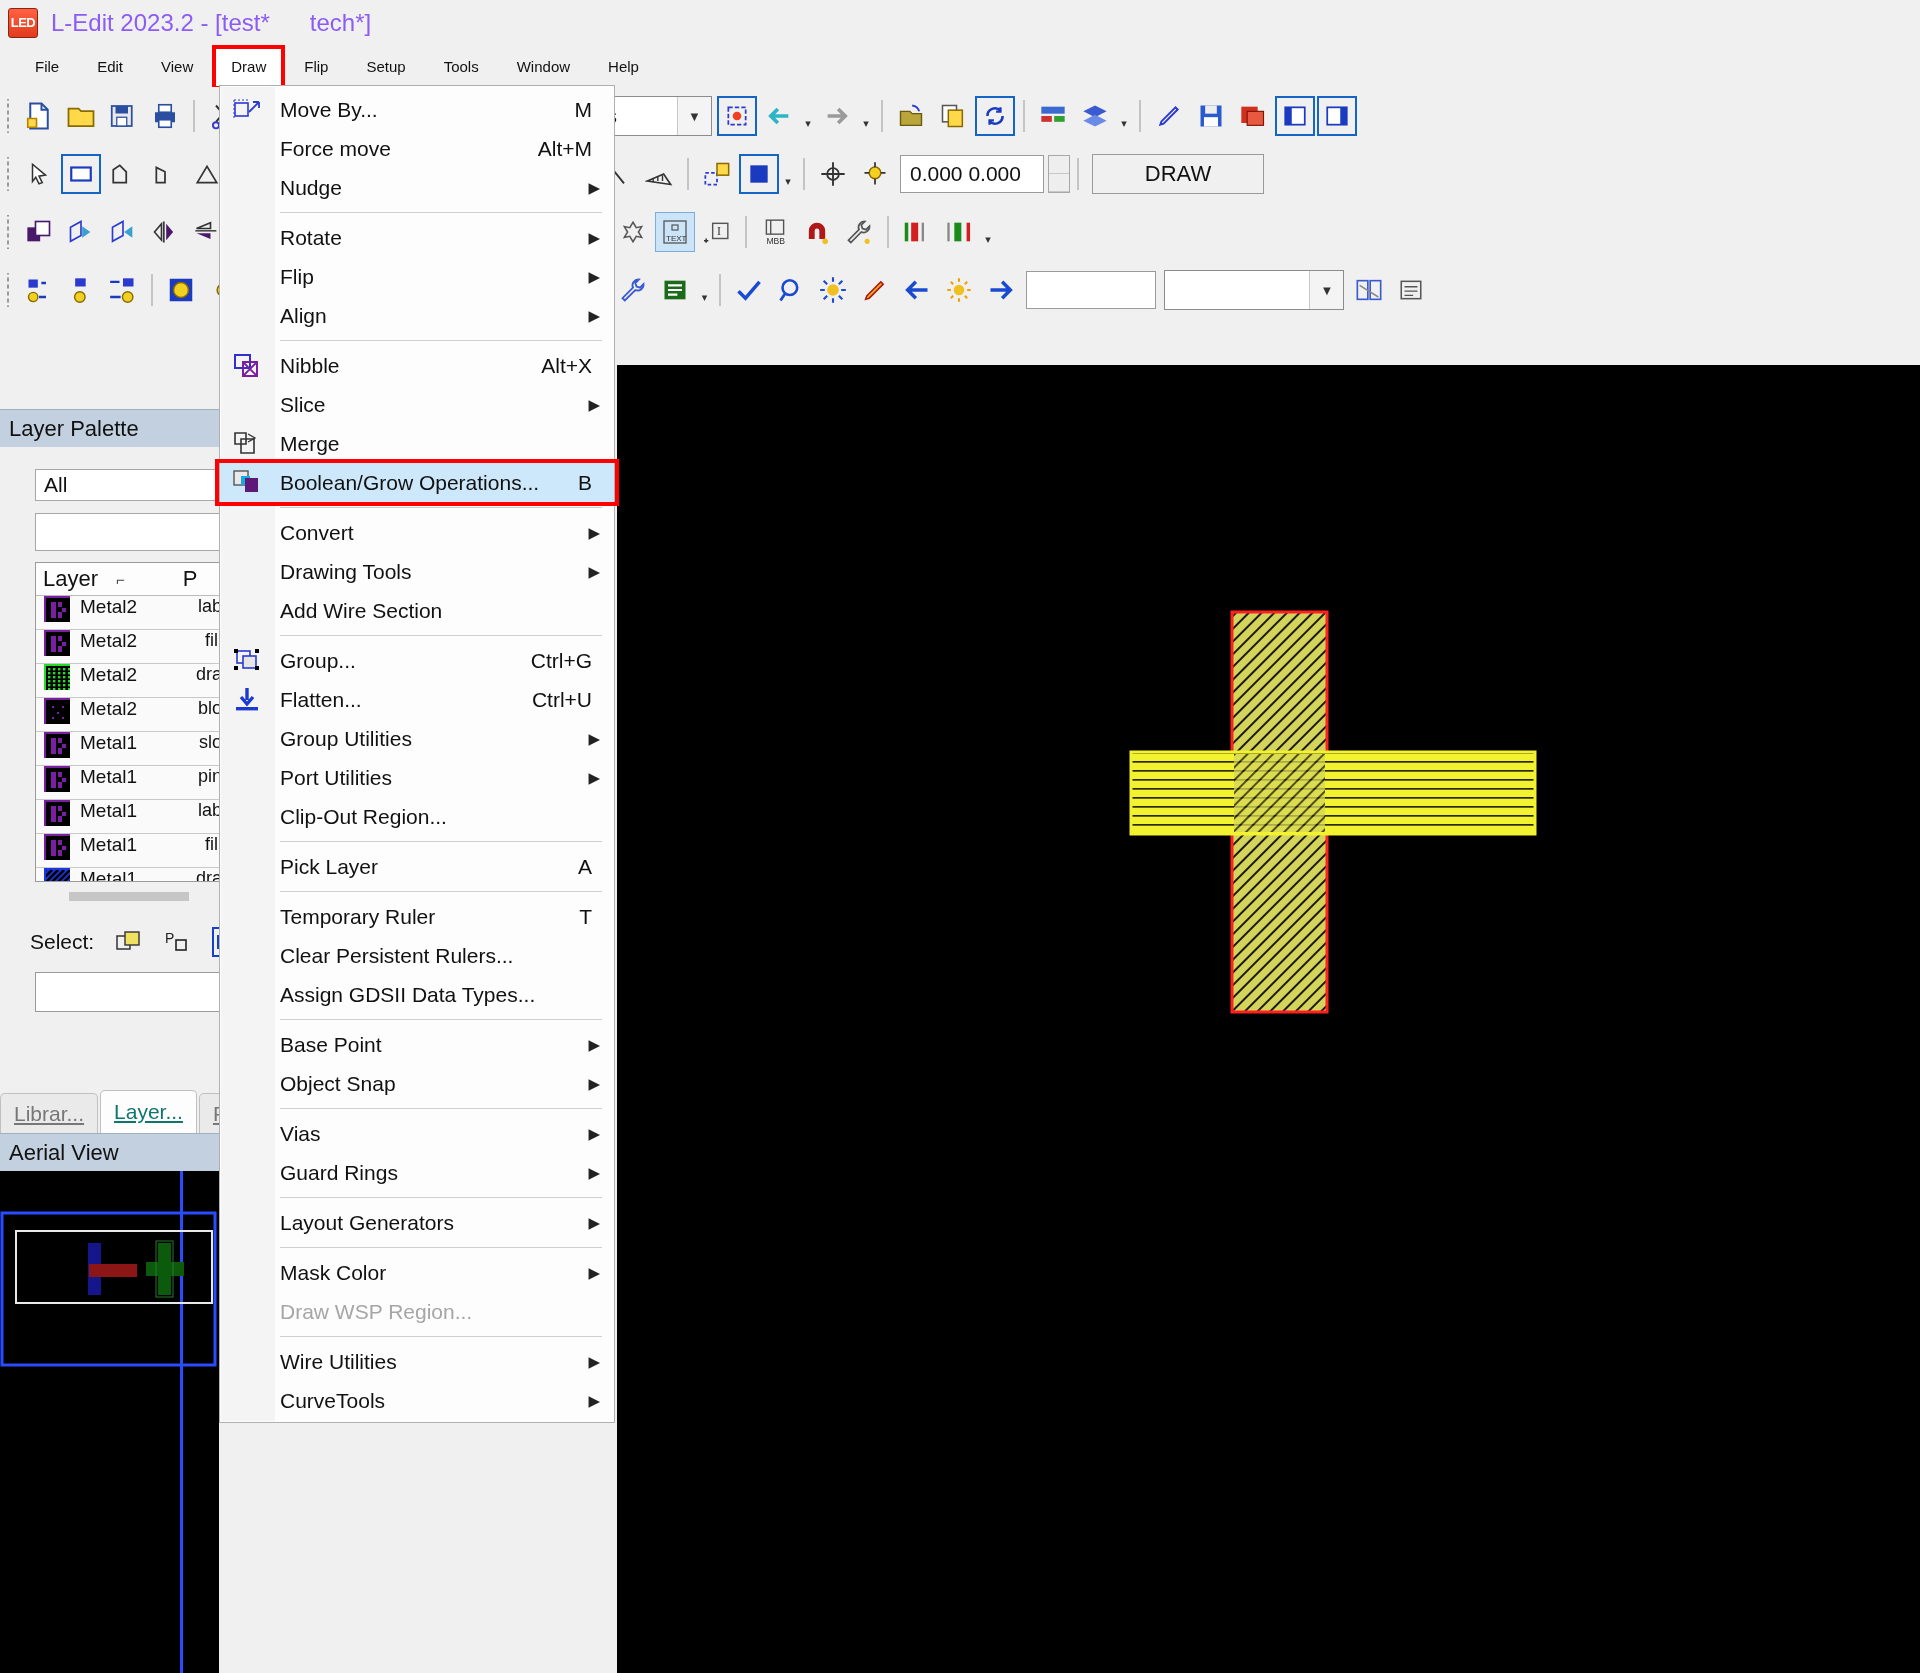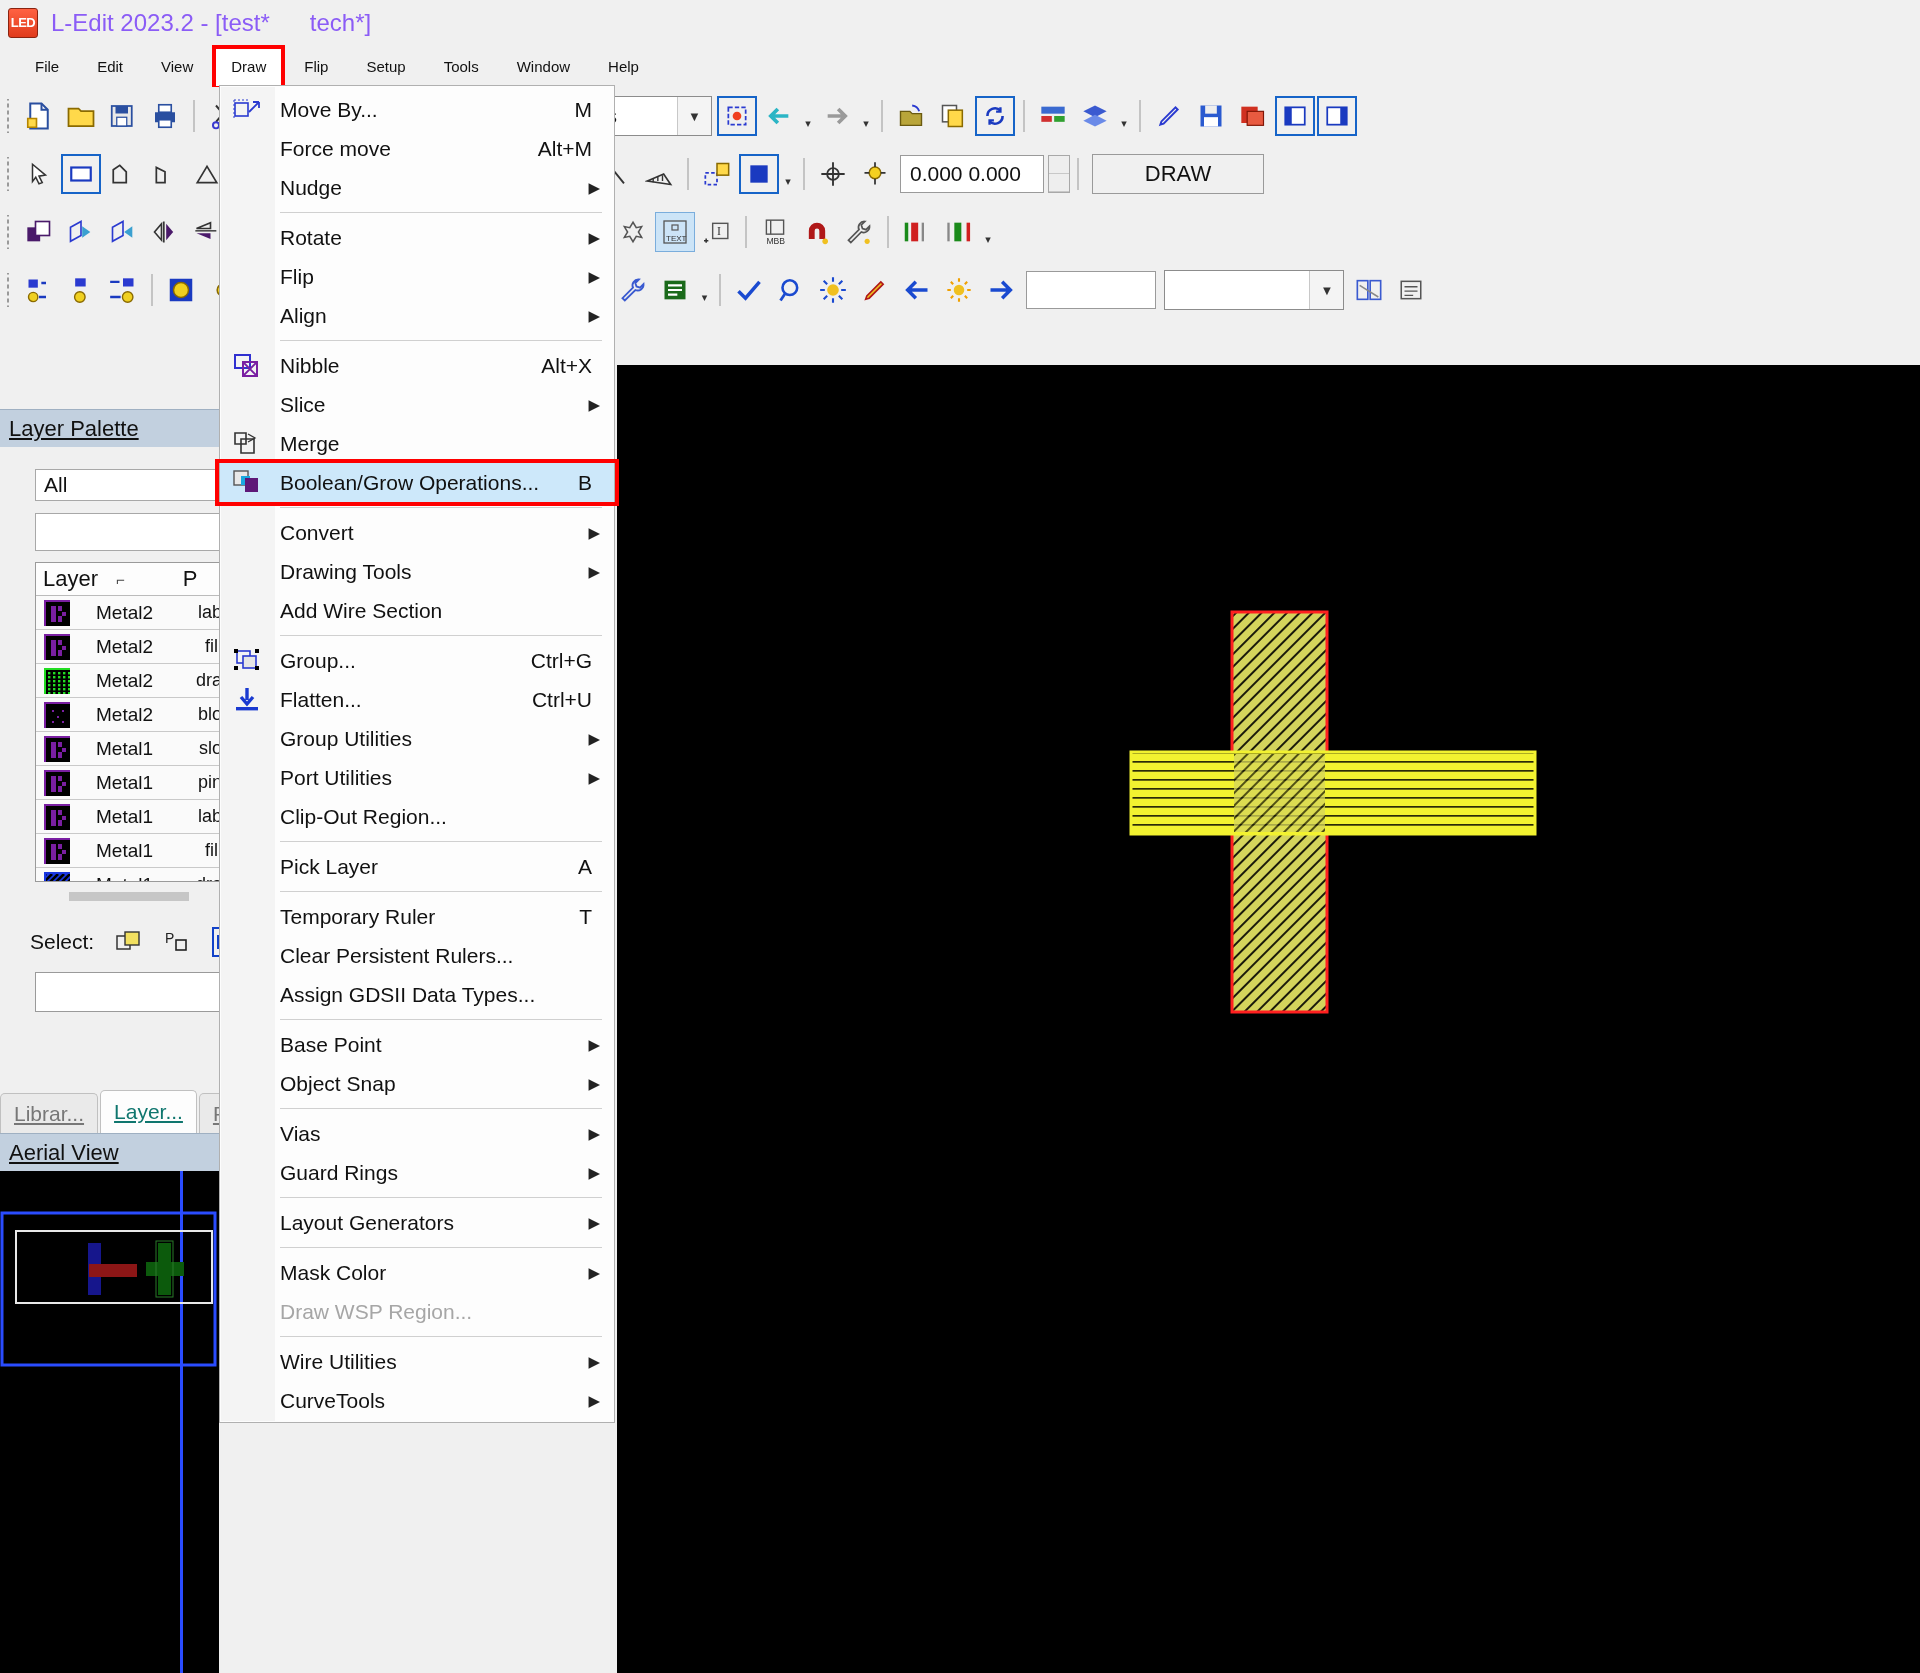--- a/index.html
+++ b/index.html
@@ -92,42 +92,42 @@
   }
   .ovf { width: 16px; height: 40px; display:flex; align-items:flex-end; justify-content:center;
          font-size:11px; color:#333; flex:none; }
   .ovf span { transform: translateY(-6px); }
   .runlbl { font-size: 19px; color: #444; margin: 0 4px; flex: none; }
 
   
   .leftpanel { position: absolute; left: 0; top: 409px; width: 219px; height: 1264px; background: #f0f0f0; }
   .panel-title {
     height: 38px; background: #c2d0df; display: flex; align-items: center;
-    padding-left: 9px; font-size: 22px; color: #111; border-top: 1px solid #9fb0c2; text-decoration: underline;
+    padding-left: 9px; font-size: 22px; color: #111; border-top: 1px solid #9fb0c2;
   }
   .lp-body { position: absolute; left: 0; top: 38px; width: 219px; height: 760px; background: #f0f0f0; }
   .lp-filterwrap { position: absolute; left: 35px; top: 22px; width: 190px; }
   .lp-filter {
     height: 32px; background: #fff; border: 1px solid #a8a8a8;
     display: flex; align-items: center; padding-left: 8px; font-size: 21px; color: #111;
   }
   .lp-filter2 { margin-top: 12px; height: 38px; background: #fff; border: 1px solid #a8a8a8; }
   .lp-grid {
     position: absolute; left: 35px; top: 115px; width: 190px; height: 320px;
     border: 1px solid #9a9a9a; background: #14b8a6; overflow: hidden;
   }
   .lp-head {
     height: 33px; background: #fdfdfd; border-bottom: 1px solid #bbb;
     display: flex; align-items: center; font-size: 22px; color: #111; padding-left: 7px;
   }
   .lp-head .sortmark { margin-left: 18px; font-size: 15px; color: #444; }
   .lp-head .pcol { margin-left: 58px; font-size: 22px; }
   .lrow {
-    height: 34px; display: flex; align-items: center;
-    border-bottom: 1px solid #c9c9c9; background: #fafafa; padding-left: 8px; gap: 16px;
+    height: 34px; display: flex; 
+    border-bottom: 1px solid #c9c9c9; background: #fafafa; padding-left: 8px;
   }
   .swatch { width: 26px; height: 26px; flex: none; border: 2px solid #7a1fa2; background: #000; position: relative; }
   .lname { font-size: 19px; color: #111; margin-left: 10px; white-space: nowrap; }
   .lpurp { font-size: 18px; color: #111; margin-left: auto; padding-right: 2px; white-space: nowrap; }
   .lp-hscroll { position: absolute; left: 35px; top: 441px; width: 190px; height: 17px; background: #f0f0f0; }
   .lp-hscroll i { display:block; margin-left: 34px; width: 120px; height: 9px; background: #c6c6c6; margin-top:4px; }
   .selrow {
     position: absolute; left: 30px; top: 478px; width: 190px; height: 34px;
     display: flex; align-items: center; font-size: 21px; color: #111; gap: 13px;
   }

